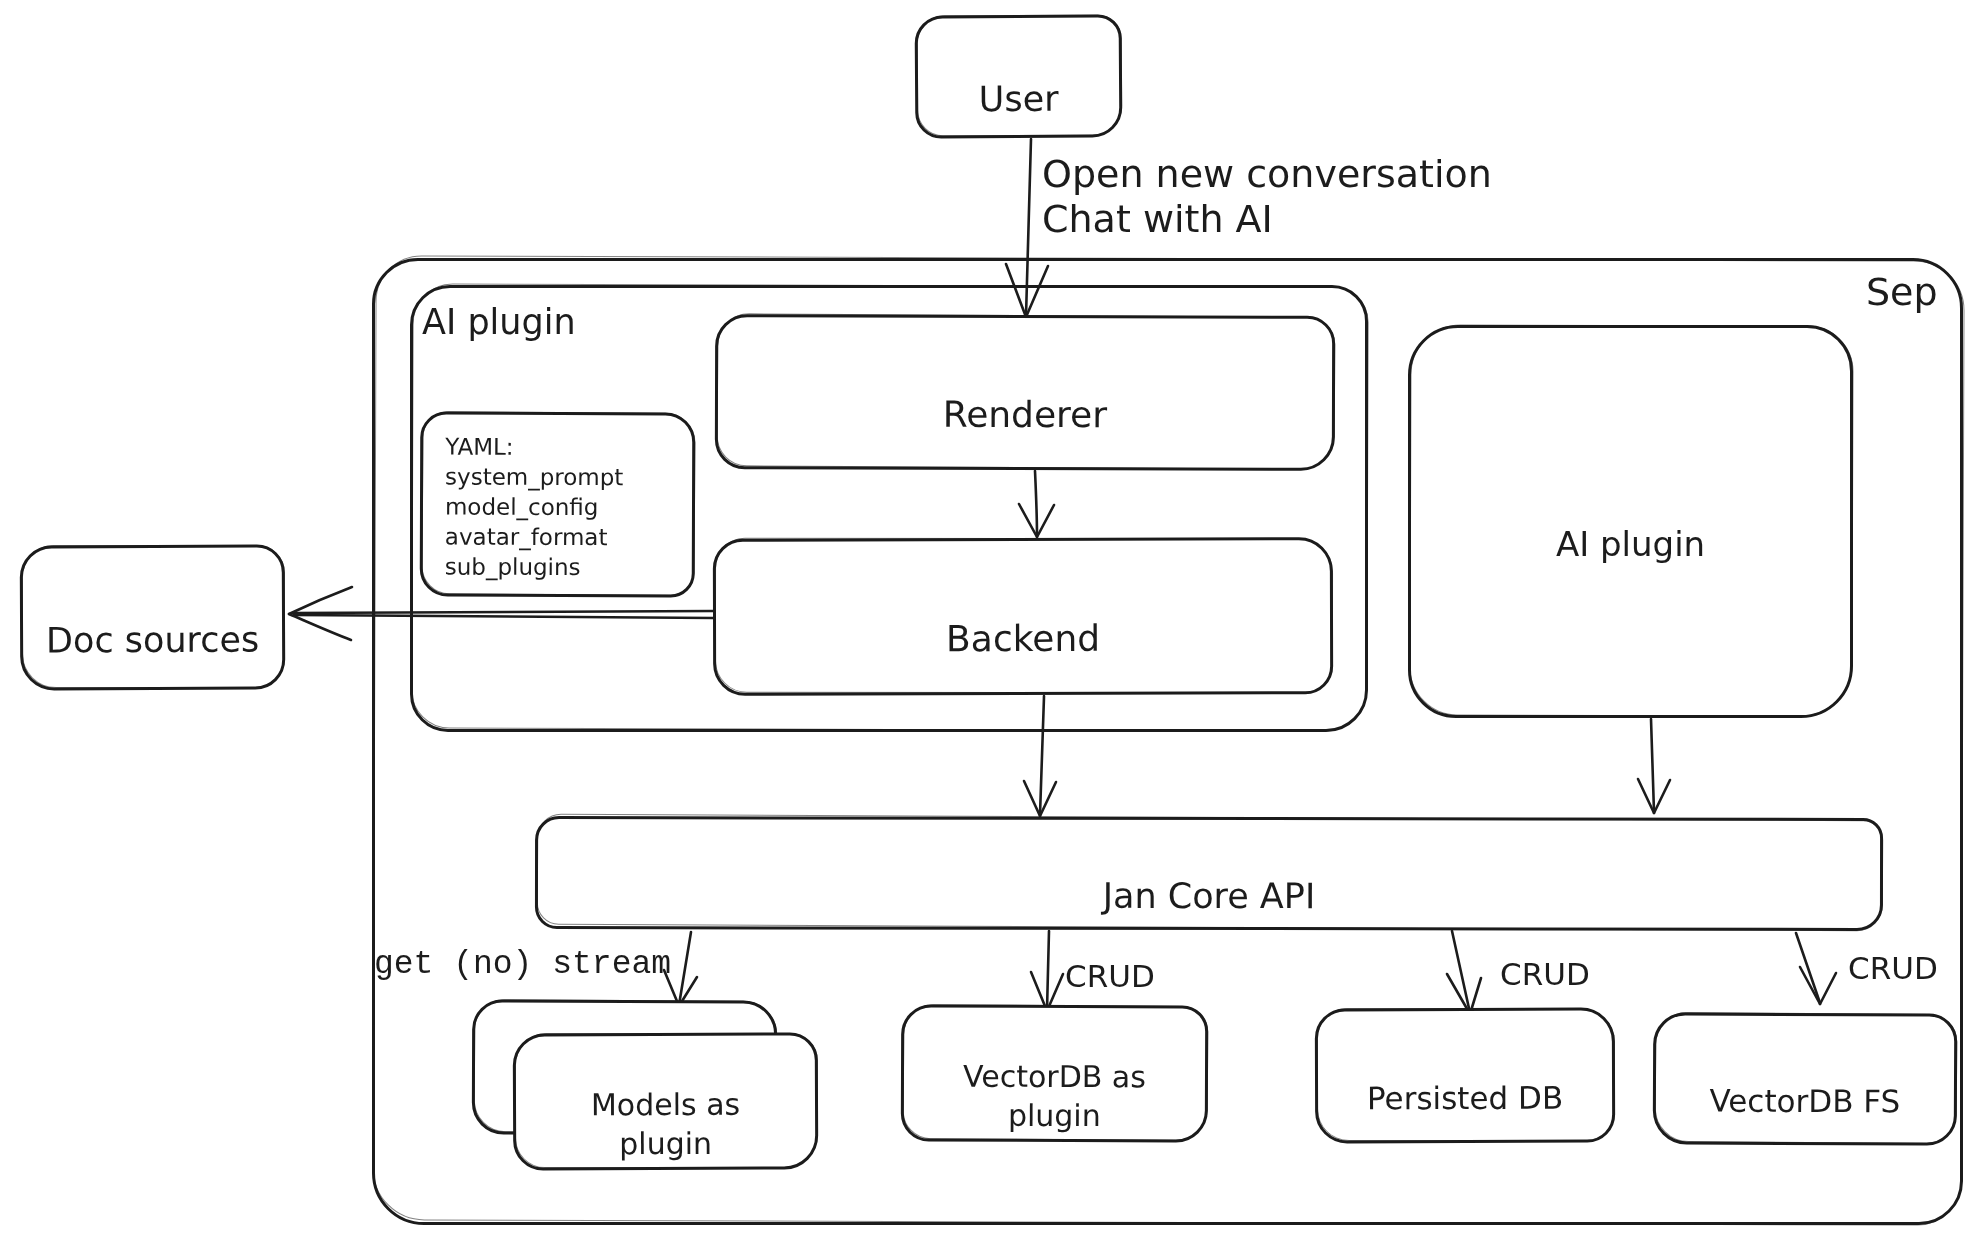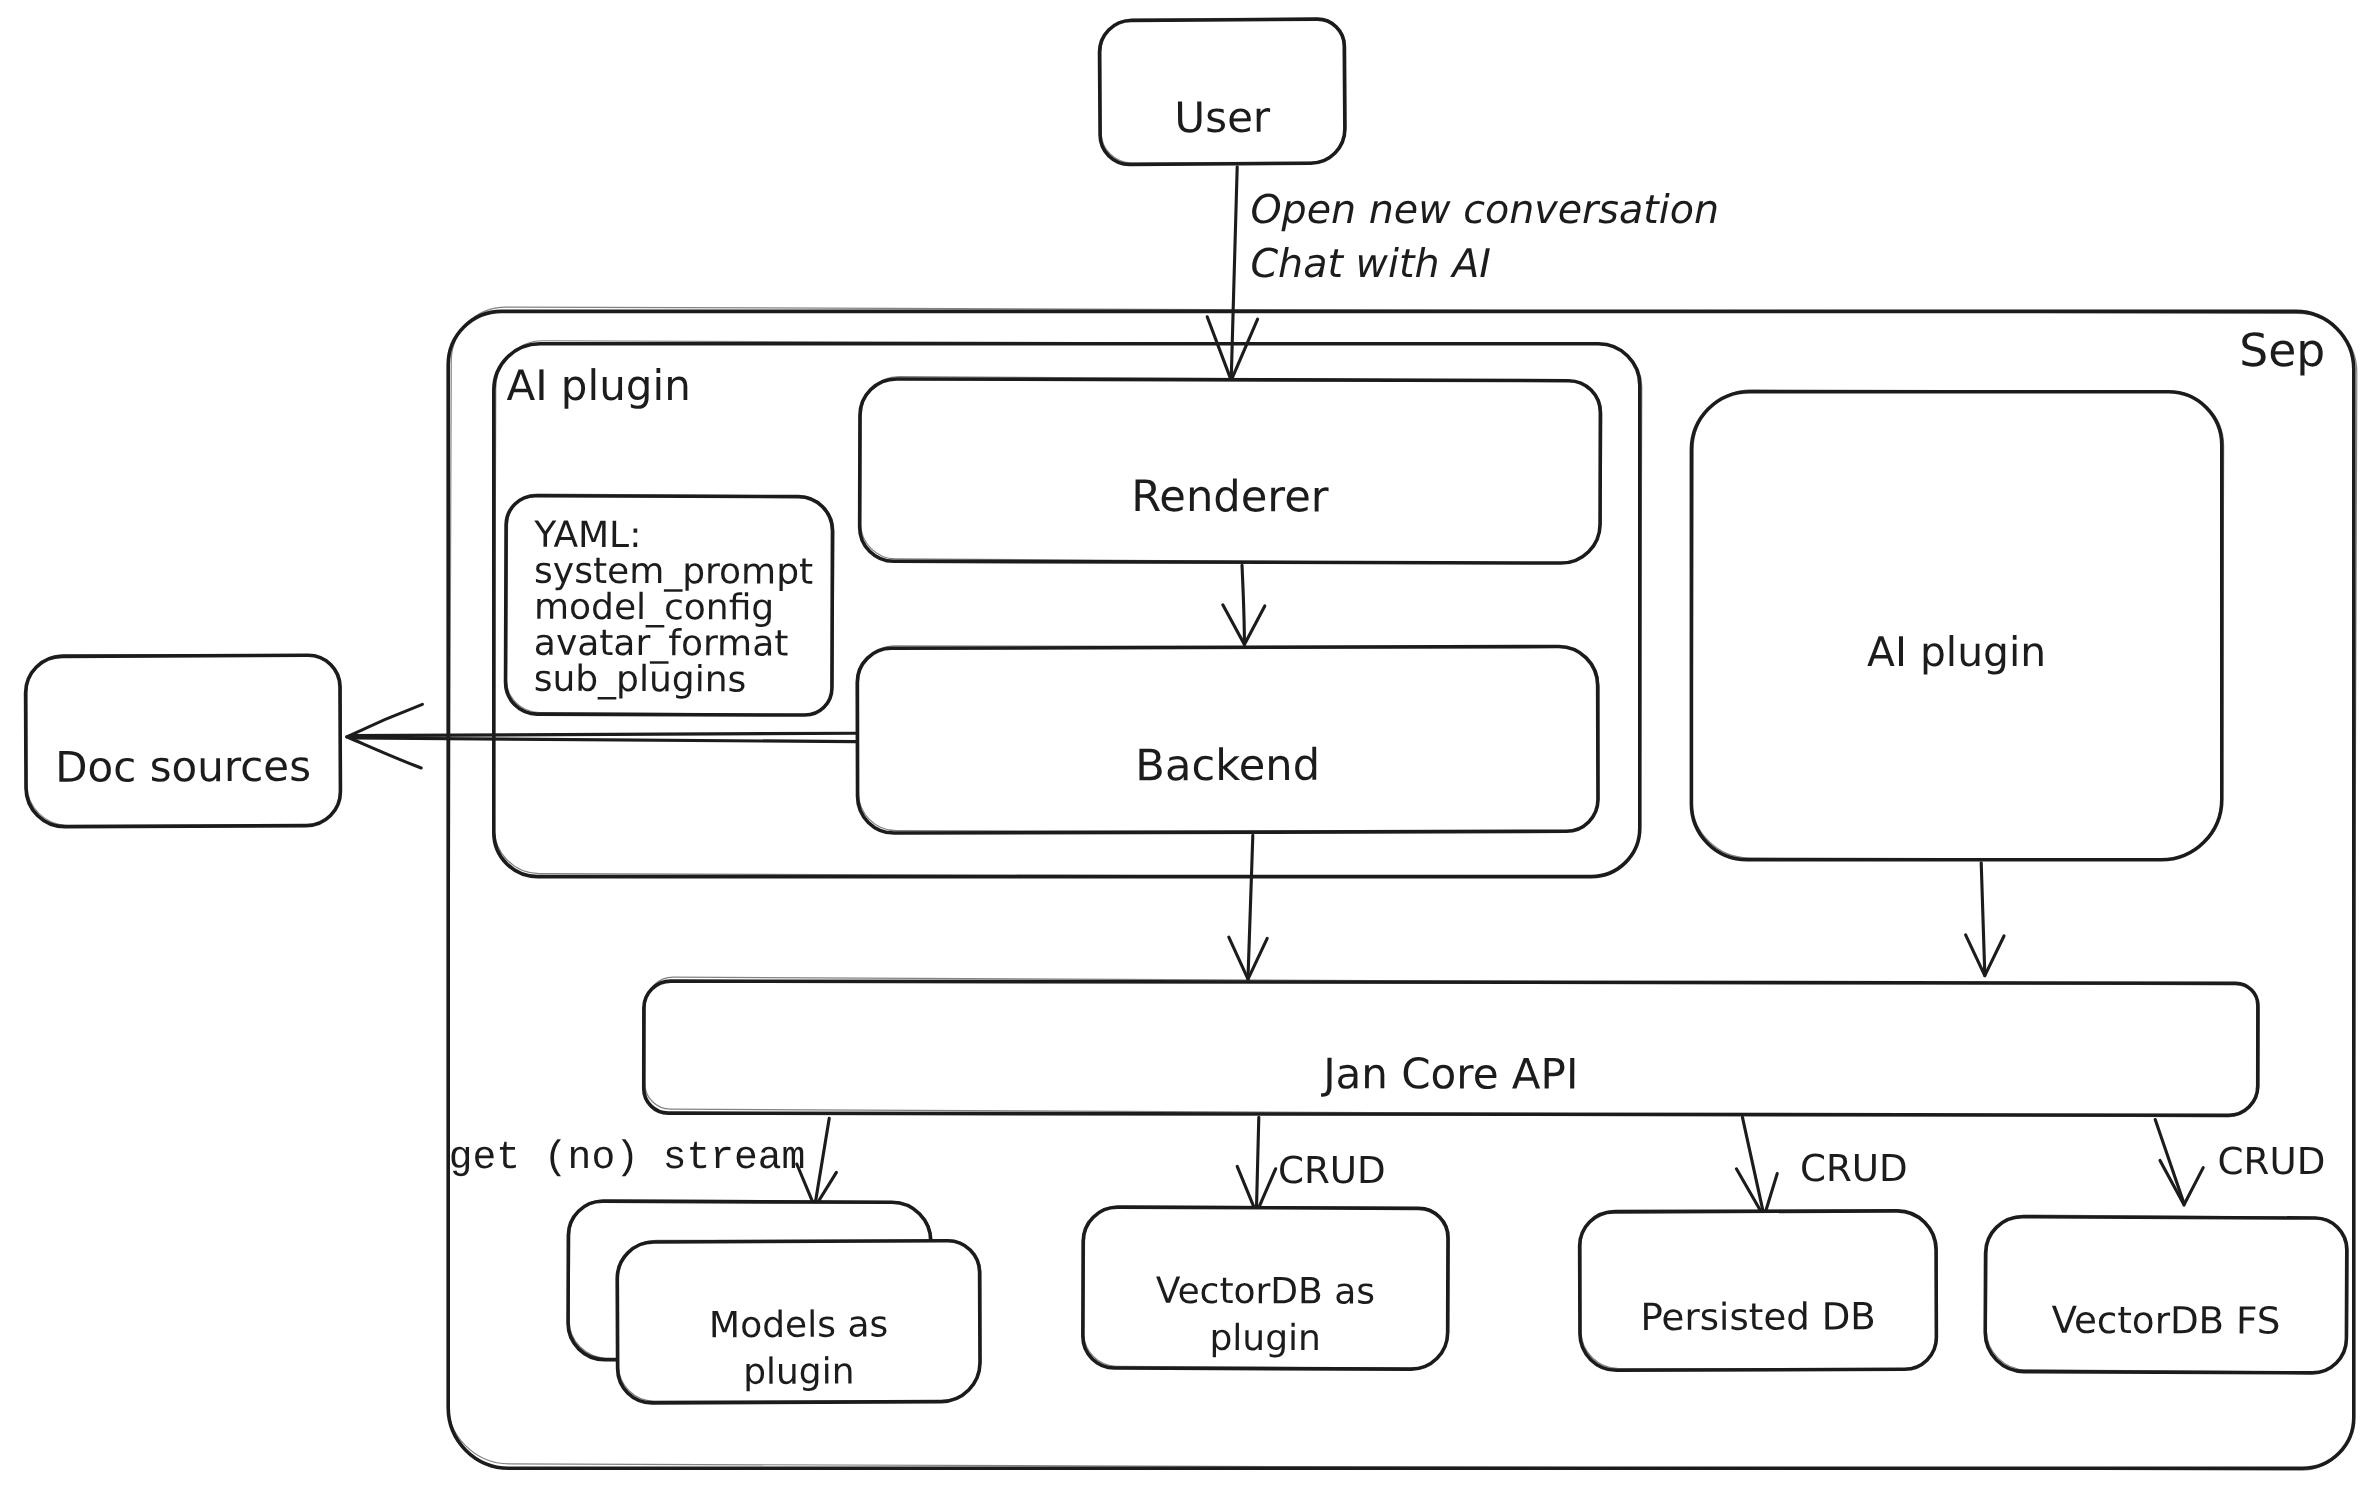--- a/index.html
+++ b/index.html
@@ -27,21 +27,21 @@
     border:1.5px solid rgba(28,28,28,.55);
     border-radius:inherit;
     transform:rotate(.2deg) translate(1px,-1px);
     pointer-events:none;
   }
   .container{background:#ffffff;}
   .lbl{position:absolute;white-space:nowrap;color:#1c1c1c;}
   .yaml{
     flex-direction:column;align-items:flex-start;justify-content:center;
     text-align:right;padding:14px 10px 10px 22px;
-    font-size:30px;line-height:30px;
+    font-size:23px;line-height:30px;
   }
   .node-label{display:block;margin-top:44px;}
   svg.connectors{position:absolute;left:0;top:0;pointer-events:none;}
   svg.connectors path{fill:none;stroke:#1c1c1c;stroke-width:2.6;stroke-linecap:round;}
 </style>
 </head>
 <body>
 
 <div class="canvas">
 
@@ -97,21 +97,21 @@
       <path d="M1796,933 L1820,1003"></path>
       <path d="M1800,967 L1820,1004"></path>
         <path d="M1836,973 L1820,1004"></path>
     </g>
   </svg>
 
   <div class="box" style="left:915px;top:15px;width:207px;height:123px;border-radius:28px 24px 30px 26px;font-size:35px;transform:rotate(-.4deg);">
     <span class="node-label">User</span>
   </div>
 
-  <div class="lbl" style="left:1042px;top:152px;font-size:33px;line-height:45px;font-style:italic;">
+  <div class="lbl" style="left:1042px;top:152px;font-size:38px;line-height:45px;">
     <div>Open new conversation</div>
     <div>Chat with AI</div>
   </div>
 
   <div class="box" style="left:715px;top:315px;width:620px;height:155px;border-radius:32px 28px 34px 30px;font-size:36px;transform:rotate(.15deg);">
     <span class="node-label">Renderer</span>
   </div>
 
   <div class="box yaml" style="left:420px;top:412px;width:275px;height:185px;border-radius:26px 30px 24px 28px;transform:rotate(.2deg);">
     <div>YAML:</div>

